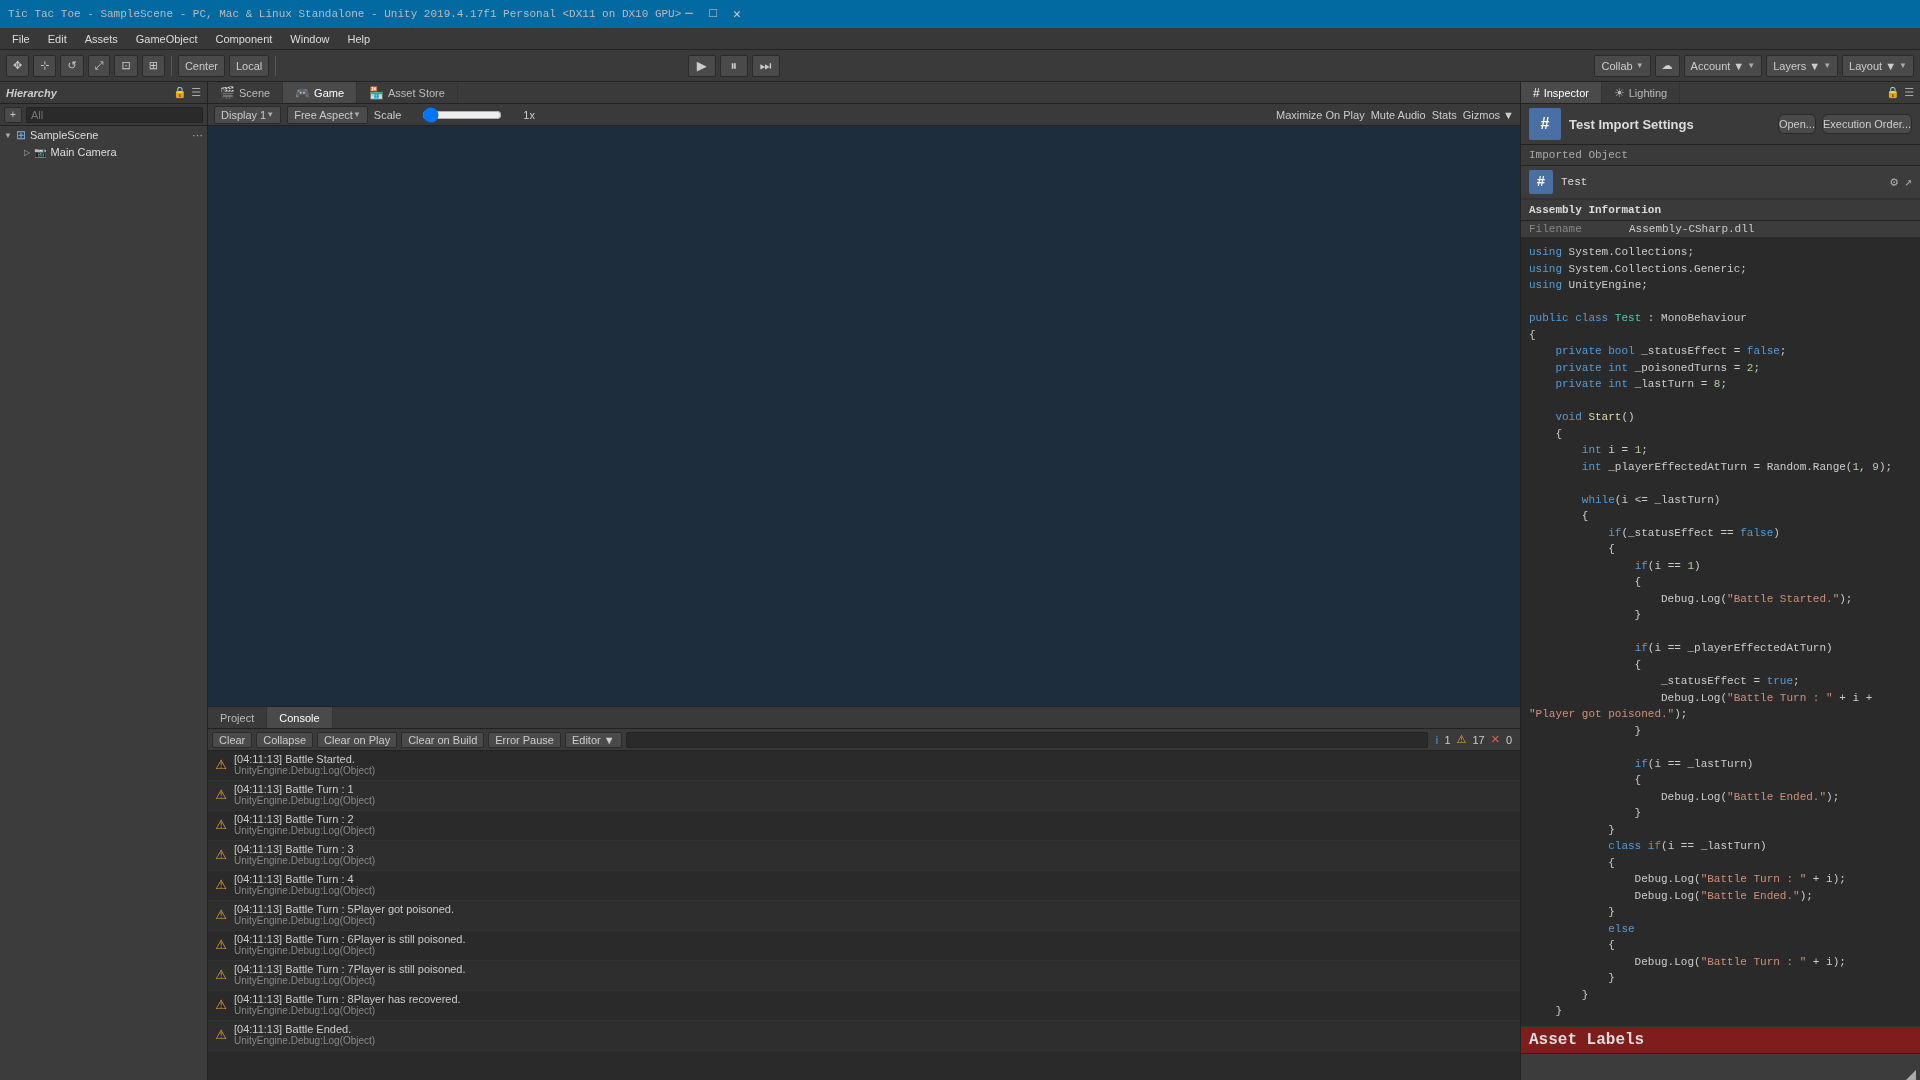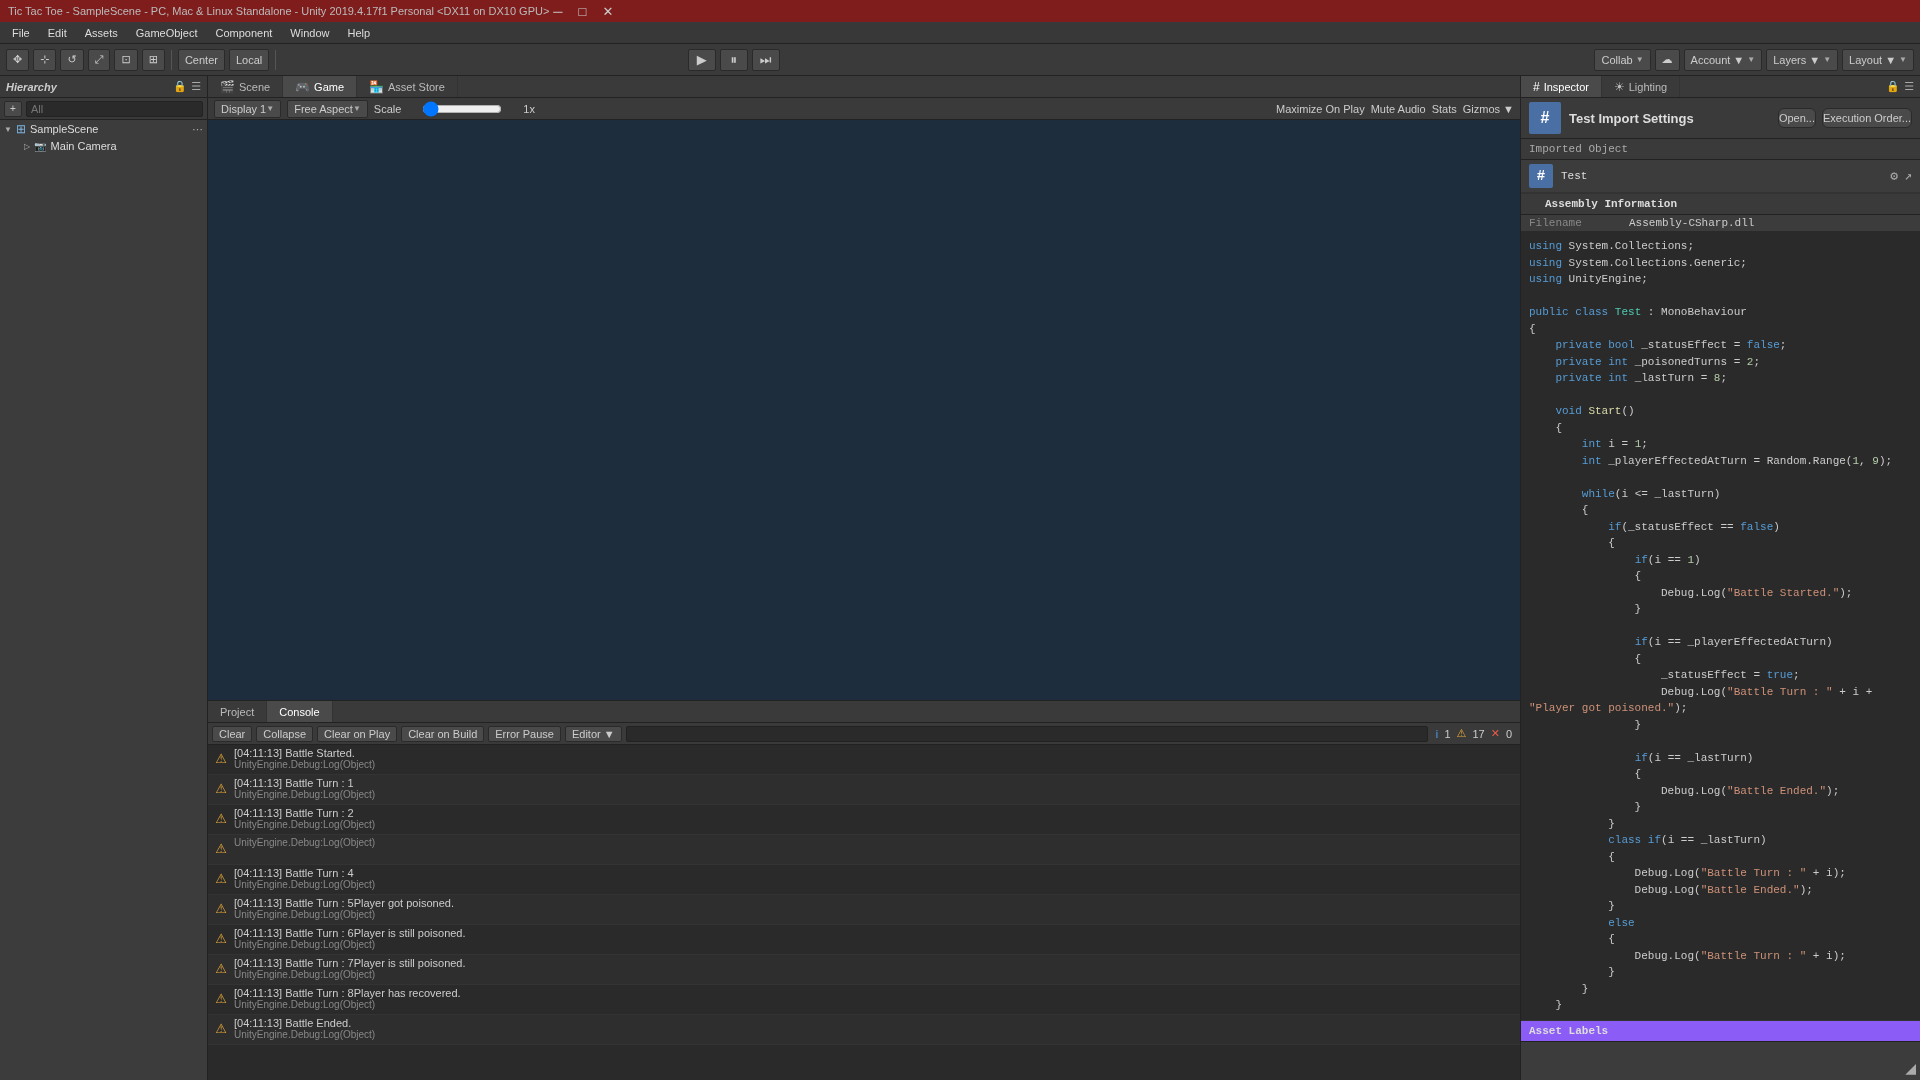--- a/index.html
+++ b/index.html
@@ -1,26 +1,27 @@
 <!DOCTYPE html>
 <html><head>
   <meta charset="utf-8">
   <style>
     * { box-sizing: border-box; margin: 0; padding: 0; }
     body { font-family: 'Segoe UI', Arial, sans-serif; font-size: 11px; background: #3c3c3c; color: #ddd; width: 1920px; height: 1080px; overflow: hidden; }
 
     
     #titlebar {
-      background: #7f1d1d;
-      height: 22px;
+      background: #0369a1;
+      height: 28px;
       display: flex;
       align-items: center;
       padding: 0 8px;
       color: #bbb;
       font-size: 11px;
+      font-family: Liberation Mono, monospace;
     }
     #titlebar-controls { display: flex; gap: 8px; }
     .titlebar-btn { cursor: pointer; color: #ccc; font-size: 13px; padding: 0 4px; }
 
     
     #menubar {
       background: #383838;
       height: 22px;
       display: flex;
       align-items: center;
@@ -431,21 +432,21 @@
       color: #fff;
       font-size: 14px;
       font-weight: bold;
       margin-right: 8px;
     }
     .imported-obj-name { flex: 1; color: #ddd; }
     .imported-obj-icons { display: flex; gap: 6px; color: #aaa; font-size: 13px; }
 
     .assembly-header {
       background: #3a3a3a;
-      padding: 4px 24px;
+      padding: 4px 8px;
       color: #ddd;
       font-size: 11px;
       font-weight: bold;
       border-bottom: 1px solid #222;
       border-top: 1px solid #333;
     }
     .assembly-row {
       display: flex;
       padding: 2px 8px;
       border-bottom: 1px solid #2a2a2a;
@@ -461,24 +462,24 @@
       color: #ccc;
       background: #2a2a2a;
     }
     .kw { color: #569cd6; text-align: right; }
     .kw2 { color: #4ec9b0; }
     .kw3 { color: #dcdcaa; }
     .str { color: #ce9178; }
     .num { color: #b5cea8; }
 
     .asset-labels-header {
-      background: #8b5cf6;
+      background: #7f1d1d;
       padding: 4px 8px;
       color: #ddd;
-      font-size: 11px;
+      font-size: 16px;
       font-weight: bold;
       border-top: 1px solid #333;
       border-bottom: 1px solid #222;
     }
 
     .bottom-right-icon {
       position: absolute;
       bottom: 4px;
       right: 4px;
       color: #aaa;
@@ -671,20 +672,21 @@
           <div class="console-row" style="background: rgb(42, 42, 42);">
     <span class="console-icon" style="color:#e8a838;">⚠</span>
     <div class="console-text">
       <div class="console-main">[04:11:13] Battle Turn : 2</div>
       <div class="console-sub">UnityEngine.Debug:Log(Object)</div>
     </div>
   </div>
           <div class="console-row" style="background: rgb(46, 46, 46);">
     <span class="console-icon" style="color:#e8a838;">⚠</span>
     <div class="console-text">
+      <div class="console-main">[04:11:13] Battle Turn : 3</div>
       <div class="console-sub">UnityEngine.Debug:Log(Object)</div>
     </div>
   </div>
           <div class="console-row" style="background: rgb(42, 42, 42);">
     <span class="console-icon" style="color:#e8a838;">⚠</span>
     <div class="console-text">
       <div class="console-main">[04:11:13] Battle Turn : 4</div>
       <div class="console-sub">UnityEngine.Debug:Log(Object)</div>
     </div>
   </div>

